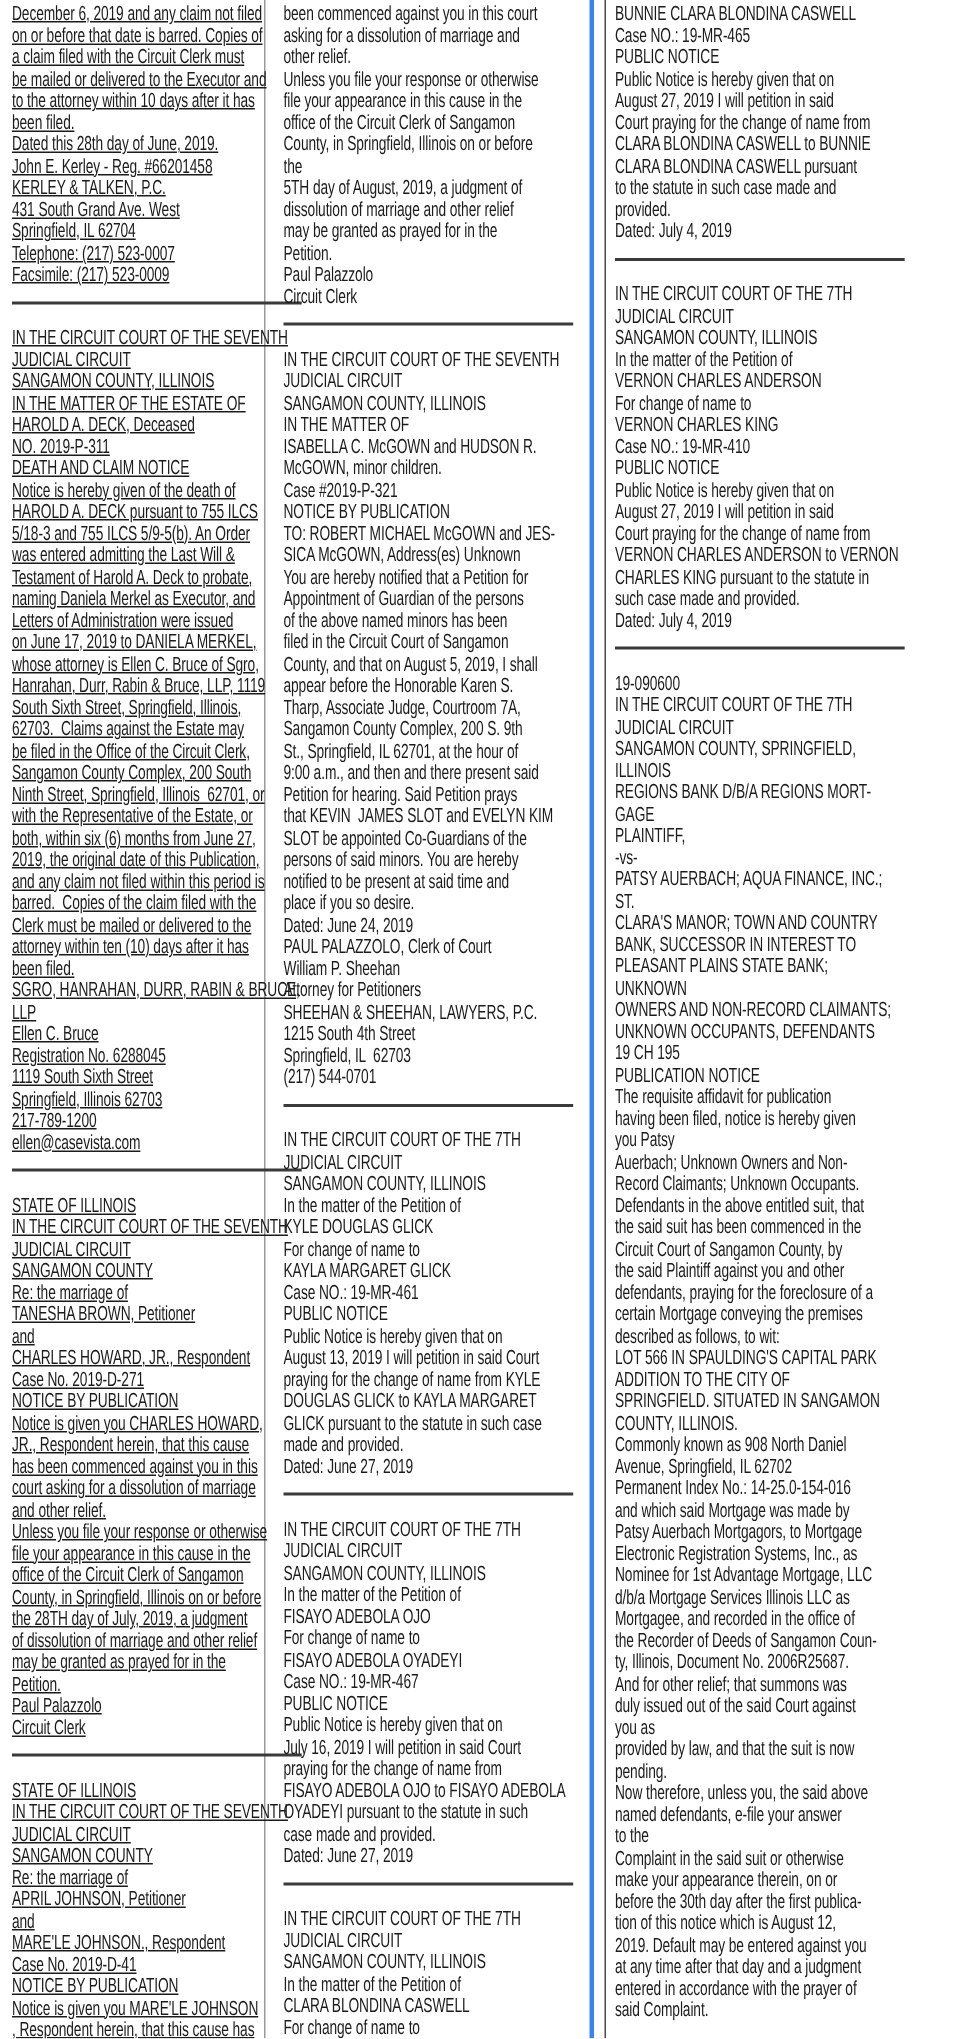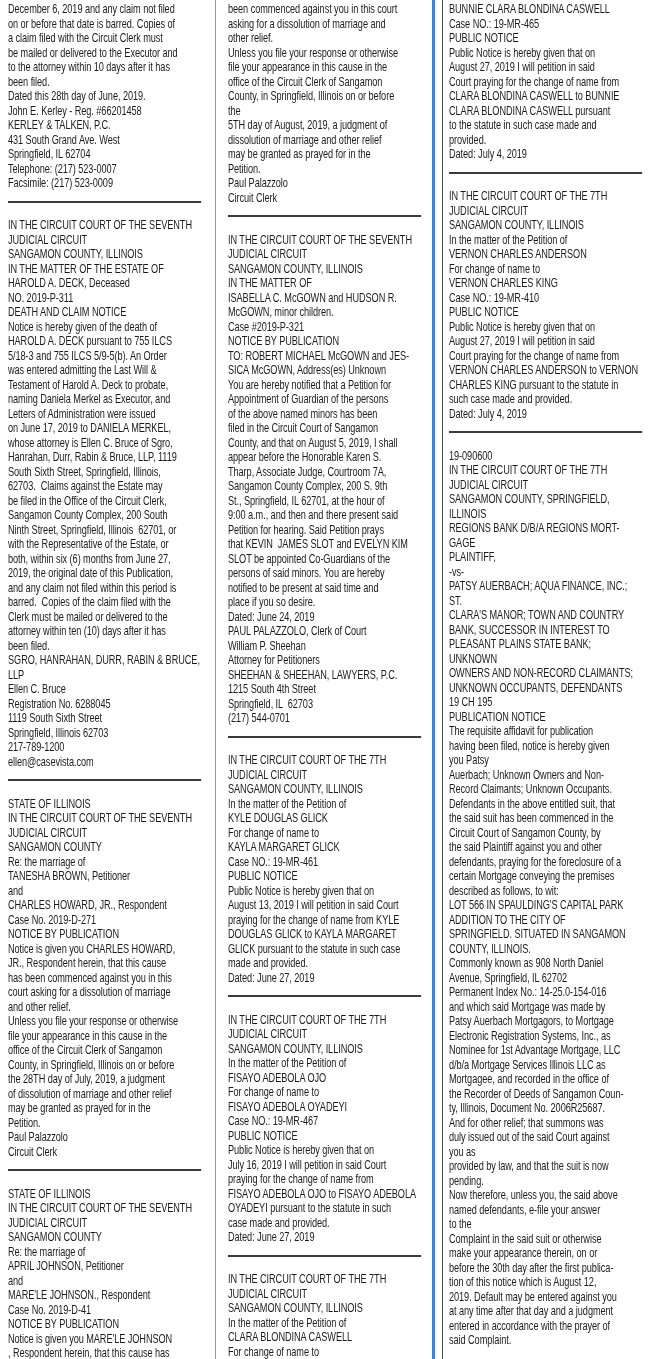--- a/index.html
+++ b/index.html
@@ -15,23 +15,24 @@
     overflow: hidden;
     display: flex;
     font-family: "Liberation Sans", sans-serif;
     color: #1b1b1b;
   }
   .col {
     box-sizing: border-box;
     height: 1359px;
   }
   .col-1 {
-    width: 216px;
+    width: 177px;
     border-right: 1px solid #9a9a9a;
     padding: 2px 0 0 8px;
+    text-decoration: underline;
   }
   .col-2 {
     width: 219px;
     border-right: 3px solid #3b82f6;
     padding: 2px 0 0 12px;
   }
   .col-3 {
     flex: 1;
     margin-left: 7px;
     border-left: 1px solid #4a4a4a;

